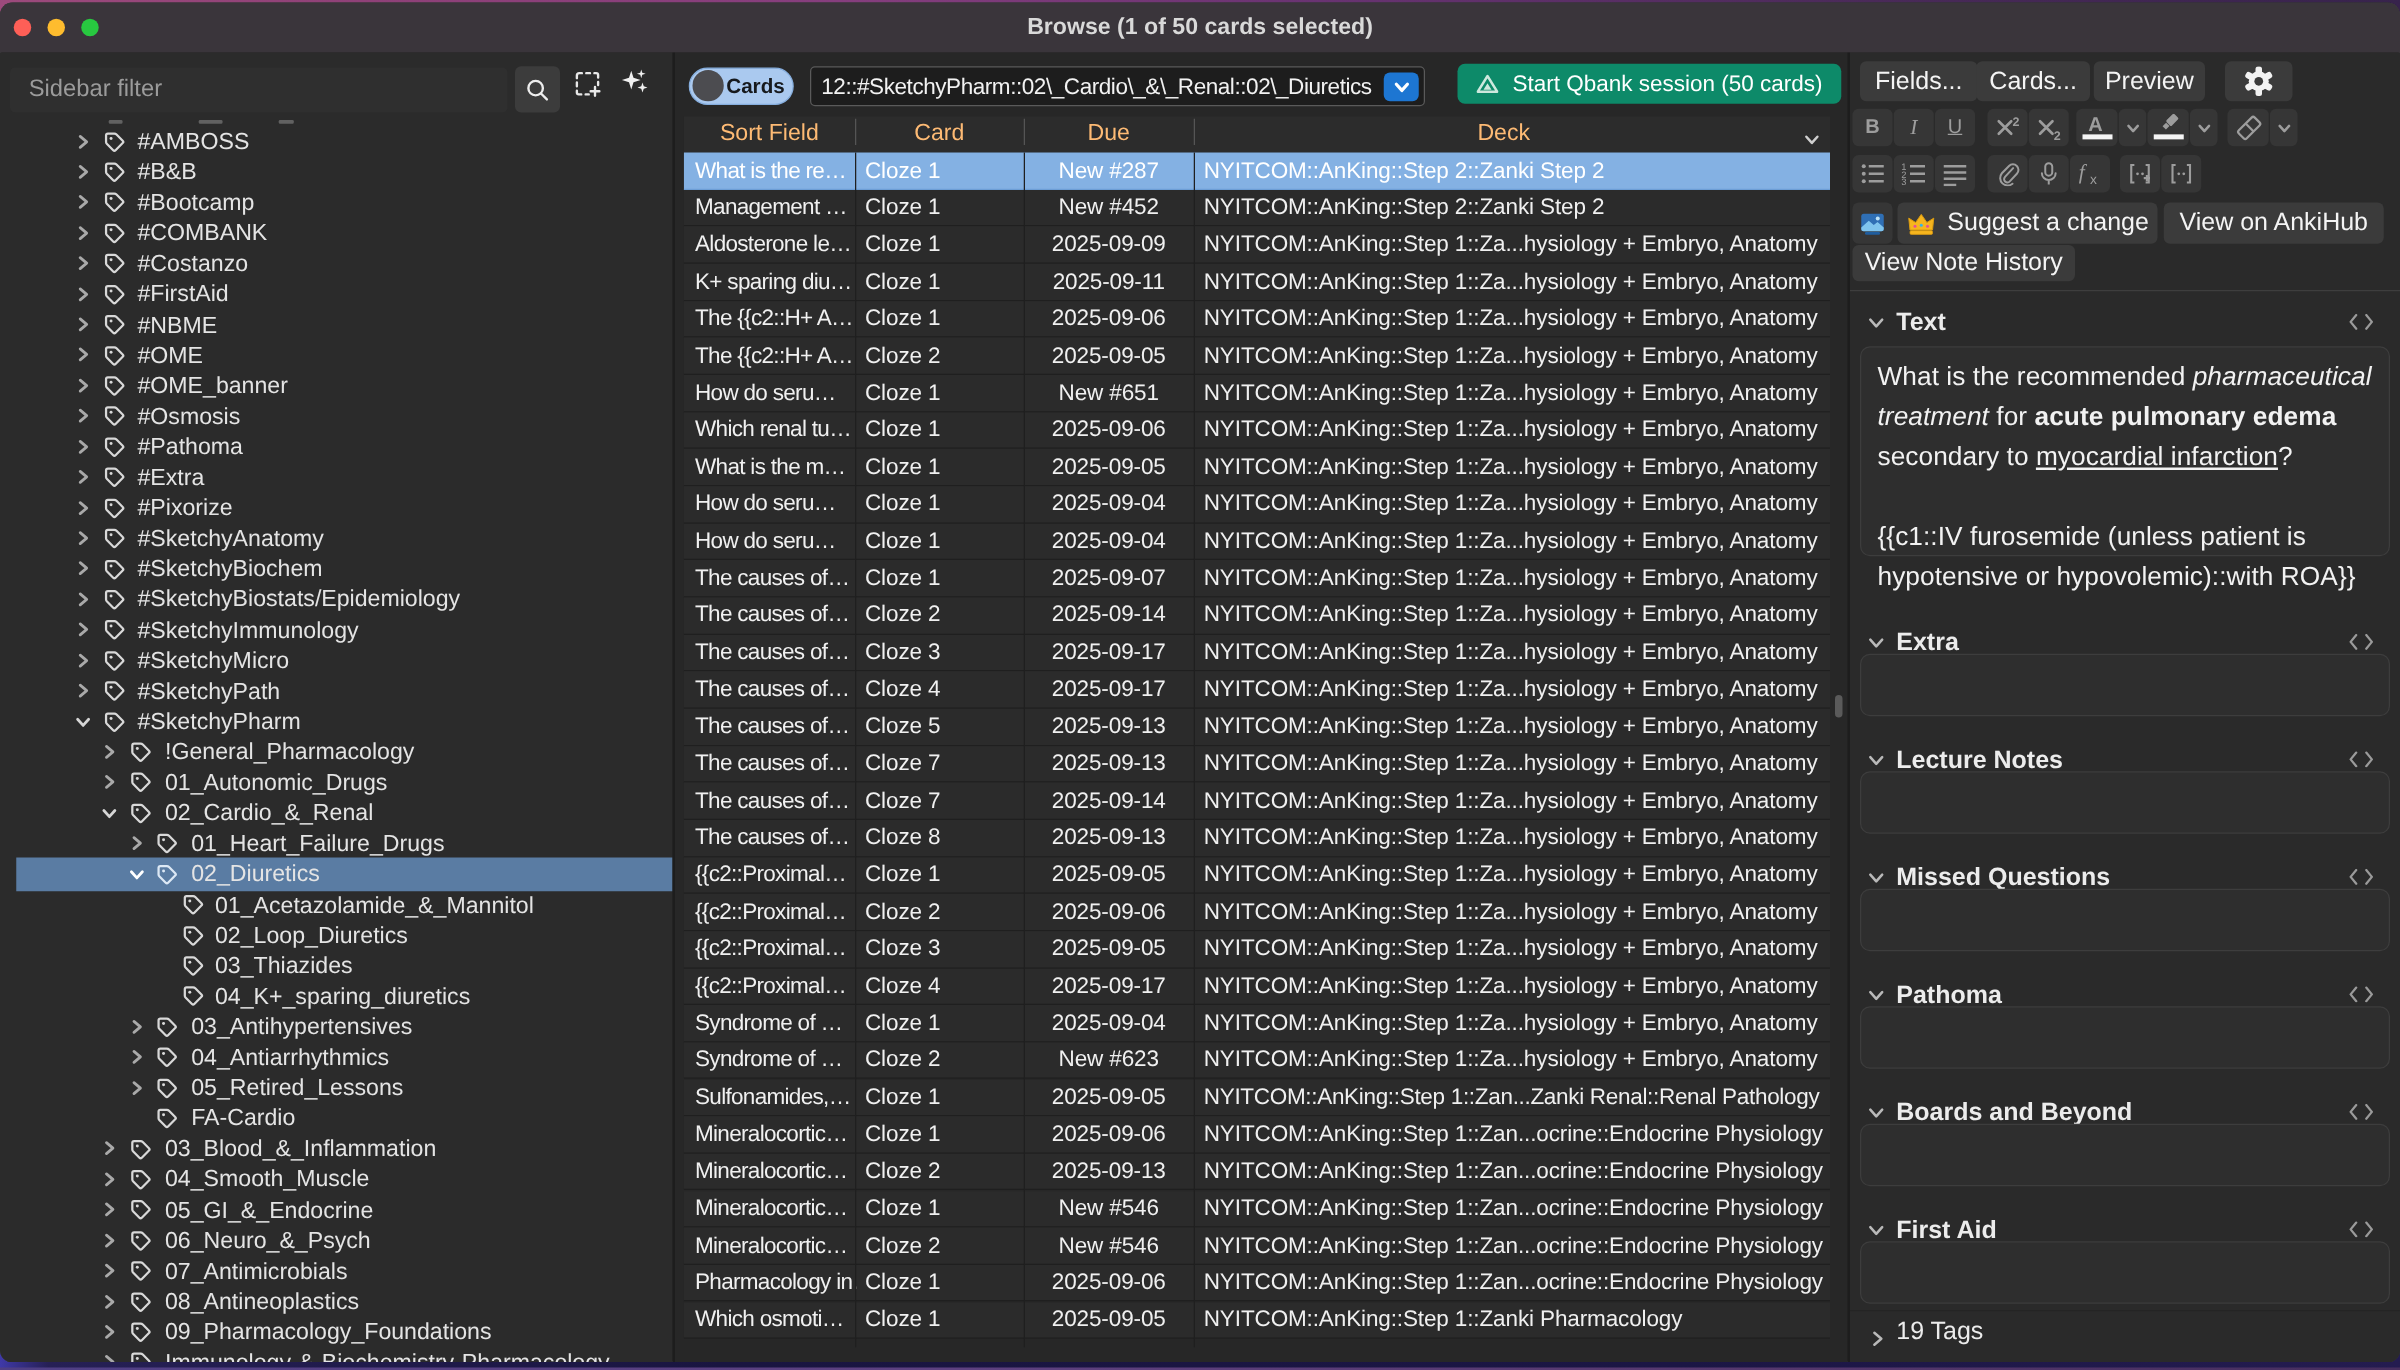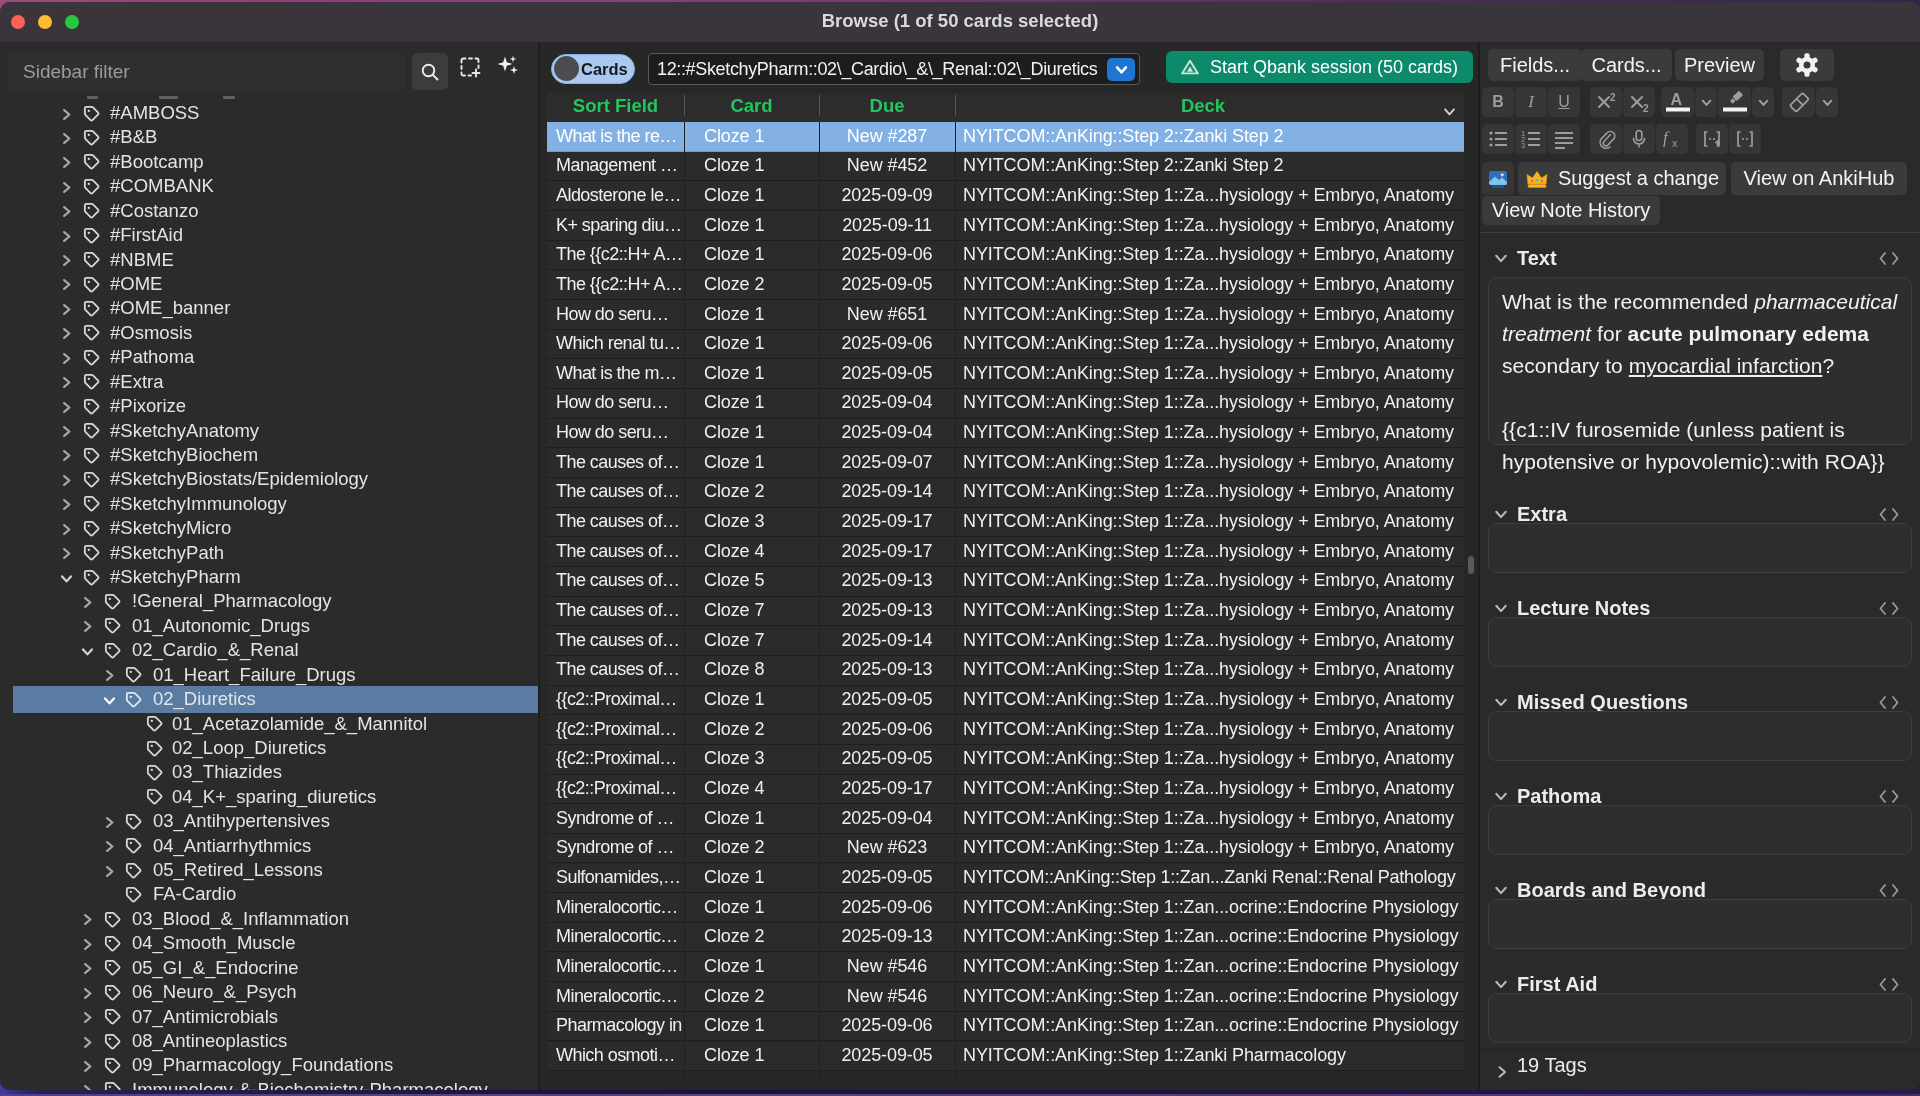--- a/index.html
+++ b/index.html
@@ -42,29 +42,29 @@
 #toggle span { position:absolute; left:29px; top:5px; font-size:16.5px; font-weight:bold; color:#16191d; }
 #searchbox { position:absolute; left:108px; top:11px; width:492px; height:32px; background:#1d1d1d;
   border:1px solid #5a5a5a; border-radius:4px; color:#f2f2f2; font-size:18px; letter-spacing:-0.35px; line-height:30px; padding-left:8px; white-space:nowrap; }
 #sdrop { position:absolute; right:4px; top:4px; width:28px; height:23px; background:#1d76d2; border-radius:5px;
   display:flex; align-items:center; justify-content:center; }
 #qbank { position:absolute; left:626px; top:9px; width:307px; height:32px; background:#0d8a69; border-radius:6px;
   color:#fff; font-size:18px; display:flex; align-items:center; justify-content:center; gap:11px; }
 
 
 #tbl { position:absolute; left:547px; top:91px; width:917px; height:985px; overflow:hidden; }
-#thead { position:absolute; left:0; top:0; width:100%; height:29px; background:#2c2c2c; color:#22c55e; font-size:18.5px;font-weight:bold; }
+#thead { position:absolute; left:0; top:0; width:100%; height:29px; background:#2c2c2c; color:#fdba74; font-size:18.5px; }
 #thead div { position:absolute; top:2px; }
 .vline { position:absolute; top:4px; width:1px; height:21px; background:#555; }
 .trow { position:absolute; left:0; width:100%; height:29.66px; background:#2b2b2b;
   border-bottom:1px solid #1f1f1f; color:#f0f0f0; font-size:18px; letter-spacing:-0.1px; }
 .trow.sel { background:#84b1e3; color:#fff; border-bottom-color:#6d9ed6; }
 .trow div { position:absolute; top:3.5px; white-space:nowrap; overflow:hidden; }
 .trow .c1 { left:9px; width:129px; letter-spacing:-0.55px; }
-.trow .c2 { left:145px; width:125px;margin-left:12px; }
+.trow .c2 { left:145px; width:125px; }
 .trow .c3 { left:272px; width:136px; text-align:center; }
 .trow .c4 { left:416px; right:2px; }
 .trow.tight .c4 { letter-spacing:-0.25px; }
 .trow:not(.sel) .c1, .trow:not(.sel) .c2, .trow:not(.sel) .c3 { border-right:0; }
 .cellline { position:absolute; top:0; bottom:0; width:1px; background:#1f1f1f; }
 
 
 .pbtn { position:absolute; top:7px; height:32px; background:#3b3b3b; border-radius:5px;
   color:#f4f4f4; font-size:20px; display:flex; align-items:center; justify-content:center; }
 .tbtn { position:absolute; background:#363636; border-radius:5px; display:flex; align-items:center; justify-content:center; }

